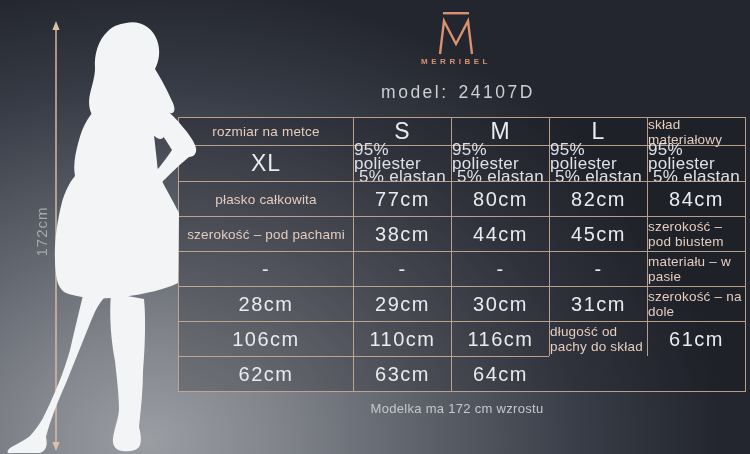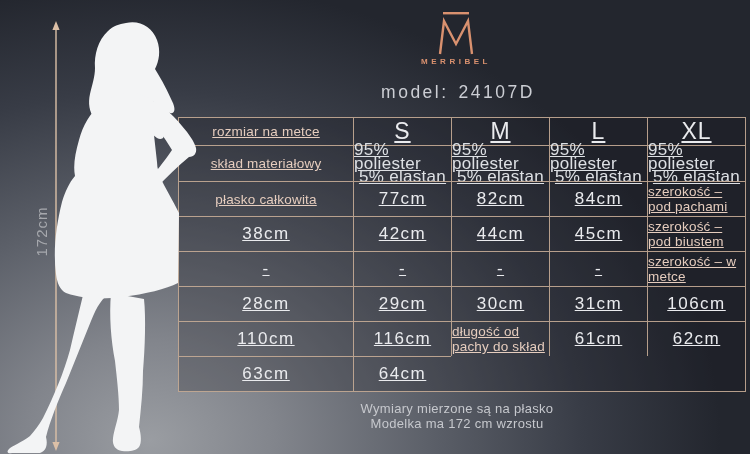--- a/index.html
+++ b/index.html
@@ -44,28 +44,27 @@
     grid-template-columns:174px 98px 98px 98px 98px;
     grid-template-rows:27px 36px repeat(6,35px);
     background:rgba(18,20,28,0.25);
     border:1px solid var(--grid);
   }
   .cell{
     border-left:1px solid var(--grid);
     border-top:1px solid var(--grid);
     display:flex;flex-direction:column;align-items:center;justify-content:center;
     box-sizing:border-box;
-    text-decoration:underline;
   }
   .cell:nth-child(5n+1){border-left:none;}
   .cell:nth-child(-n+5){border-top:none;}
   .cell.label{color:var(--label);font-size:13.5px;letter-spacing:0.2px;}
   .cell.size{color:var(--value);font-size:23px;letter-spacing:1px;}
   .cell.comp{color:#dde0e4;font-size:17px;line-height:13.5px;letter-spacing:0.3px;}
-  .cell.val{color:var(--value);font-size:17px;letter-spacing:1.5px;}
+  .cell.val{color:var(--value);font-size:20px;letter-spacing:1.5px;}
   
   .footer-notes{
     position:absolute;left:300px;top:402px;width:314px;z-index:2;
     text-align:center;color:#c6c8cd;font-size:13px;line-height:14.5px;
     letter-spacing:0.3px;
   }
 </style>
 </head>
 <body>
 
@@ -124,72 +123,72 @@
                C141,408 143,389 143,371 C145,348 146,318 144,299 Z"></path>
     </g>
   </svg>
   <div class="height-label">172cm</div>
 
   <div class="size-table">
     <div class="cell label">rozmiar na metce</div>
     <div class="cell size">S</div>
     <div class="cell size">M</div>
     <div class="cell size">L</div>
+    <div class="cell label">skład materiałowy</div>
+
     <div class="cell size">XL</div>
-
-    <div class="cell label">skład materiałowy</div>
     <div class="cell comp">
       <div>95% poliester</div>
       <div>5% elastan</div>
     </div>
     <div class="cell comp">
       <div>95% poliester</div>
       <div>5% elastan</div>
     </div>
     <div class="cell comp">
       <div>95% poliester</div>
       <div>5% elastan</div>
     </div>
     <div class="cell comp">
       <div>95% poliester</div>
       <div>5% elastan</div>
     </div>
 
     <div class="cell label">płasko całkowita</div>
     <div class="cell val">77cm</div>
+    <div class="cell val">80cm</div>
     <div class="cell val">82cm</div>
     <div class="cell val">84cm</div>
 
     <div class="cell label">szerokość – pod pachami</div>
     <div class="cell val">38cm</div>
-    <div class="cell val">42cm</div>
     <div class="cell val">44cm</div>
     <div class="cell val">45cm</div>
 
     <div class="cell label">szerokość – pod biustem</div>
     <div class="cell val">-</div>
     <div class="cell val">-</div>
     <div class="cell val">-</div>
     <div class="cell val">-</div>
 
-    <div class="cell label">szerokość – w metce</div>
+    <div class="cell label">materiału – w pasie</div>
     <div class="cell val">28cm</div>
     <div class="cell val">29cm</div>
     <div class="cell val">30cm</div>
     <div class="cell val">31cm</div>
 
+    <div class="cell label">szerokość – na dole</div>
     <div class="cell val">106cm</div>
     <div class="cell val">110cm</div>
     <div class="cell val">116cm</div>
 
     <div class="cell label">długość od pachy do skład</div>
     <div class="cell val">61cm</div>
     <div class="cell val">62cm</div>
     <div class="cell val">63cm</div>
     <div class="cell val">64cm</div>
   </div>
 
   <div class="footer-notes">
-    <div>Wymiary mierzone są na płasko</div>
     <div>Modelka ma 172 cm wzrostu</div>
   </div>
 
 </div>
 
 </body></html>

